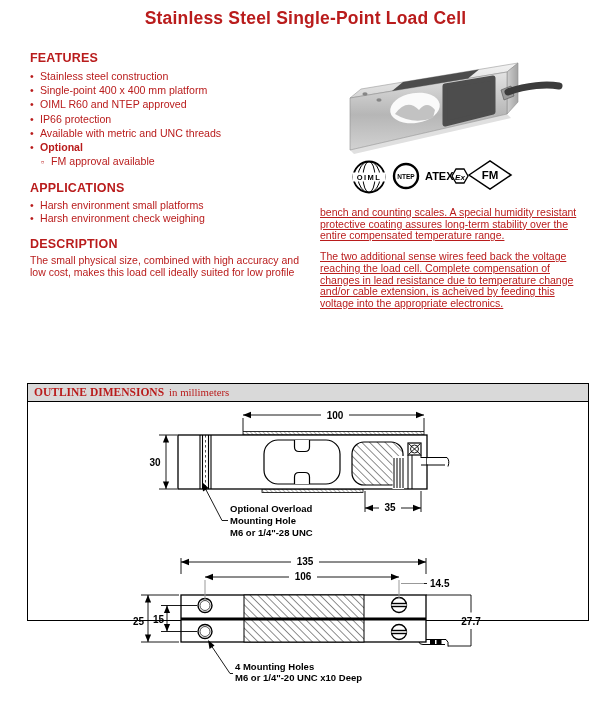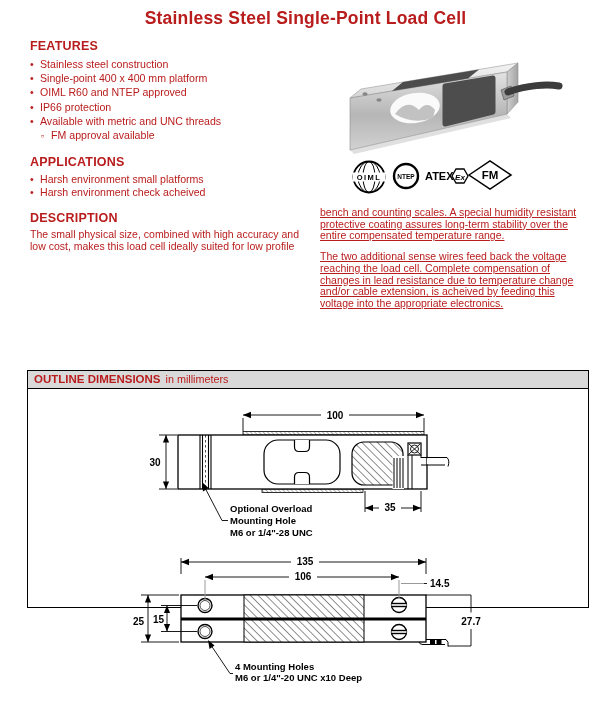--- a/index.html
+++ b/index.html
@@ -6,36 +6,36 @@
   .page {
     position:relative; width:611px; height:707px; background:#fff;
     font-family:"Liberation Sans", sans-serif; color:#b91c1c; overflow:hidden;
   }
   .title {
     position:absolute; top:8px; left:0; width:100%; text-align:center;
     font-size:17.5px; font-weight:bold; margin:0; letter-spacing:.2px;
   }
   .col-left { position:absolute; left:30px; top:40px; width:278px; }
   .col-right-text { position:absolute; left:320px; top:207px; width:262px;text-decoration:underline; }
-  h2.sec { font-size:12.5px; font-weight:bold; margin:0 0 4px 0; line-height:13px; letter-spacing:.2px; }
+  h2.sec { font-size:12.5px; font-weight:bold; margin:12px 0 4px 0; line-height:13px; letter-spacing:.2px; }
   h2.mt1 { margin-top:13px; }
   h2.mt2 { margin-top:14px; }
   ul { list-style:none; margin:0; padding:0; }
   .feat li { font-size:10.6px; line-height:14.2px; white-space:nowrap; }
   .apps li { font-size:10.6px; line-height:12.5px; white-space:nowrap; }
   .blt { display:inline-block; width:10px; }
   .sub { padding-left:11px; }
   .sub .blt { width:10px; font-size:9px; }
   .bold { font-weight:bold; }
   p.body { font-size:10.5px; line-height:11.7px; margin:0 0 9px 0; }
   .photo-svg { position:absolute; left:335px; top:50px; }
   .logos-svg { position:absolute; left:348px; top:156px; }
   .outline-box {
-    position:absolute; left:27px; top:370px; width:562px; height:238px;
-    border:1.5px solid #000; box-sizing:border-box; background:#fff;
+    position:absolute; left:27px; top:383px; width:562px; height:238px;
+    border:1.5px solid #000; box-sizing:border-box; background:#fff;font-family:Liberation Serif, serif;
   }
   .outline-head {
     height:16px; background:#d9d9d9; border-bottom:1.2px solid #000;
     padding:1px 0 0 6px; font-size:11.5px; line-height:15px; white-space:nowrap;
   }
   .oh-b { font-weight:bold; }
   .oh-r { font-weight:normal; font-size:10.8px; margin-left:5px; }
   .drawing-svg { position:absolute; left:27px; top:396px; }
   svg { font-family:"Liberation Sans", sans-serif; }
   svg text { fill:#000; }
@@ -50,27 +50,28 @@
   <h1 class="title">Stainless Steel Single-Point Load Cell</h1>
 
   <div class="col-left">
     <h2 class="sec">FEATURES</h2>
     <ul class="feat">
       <li><span class="blt">•</span><span>Stainless steel construction</span></li>
       <li><span class="blt">•</span><span>Single-point 400 x 400 mm platform</span></li>
       <li><span class="blt">•</span><span>OIML R60 and NTEP approved</span></li>
       <li><span class="blt">•</span><span>IP66 protection</span></li>
       <li><span class="blt">•</span><span>Available with metric and UNC threads</span></li>
+      <li><span class="blt">•</span><span class="bold">Optional</span></li>
       <li class="sub"><span class="blt">▫</span><span>FM approval available</span></li>
     </ul>
 
     <h2 class="sec mt1">APPLICATIONS</h2>
     <ul class="apps">
       <li><span class="blt">•</span><span>Harsh environment small platforms</span></li>
-      <li><span class="blt">•</span><span>Harsh environment check acheived</span></li>
+      <li><span class="blt">•</span><span>Harsh environment check weighing</span></li>
     </ul>
 
     <h2 class="sec mt2">DESCRIPTION</h2>
     <p class="body">The small physical size, combined with high accuracy and low cost, makes this load cell ideally suited for low profile</p>
   </div>
 
   <svg class="photo-svg" width="276" height="112" viewBox="0 0 276 112">
     <defs>
       <linearGradient id="gFront" x1="0" y1="0" x2="0" y2="1">
         <stop offset="0" stop-color="#e3e3e3"></stop>

